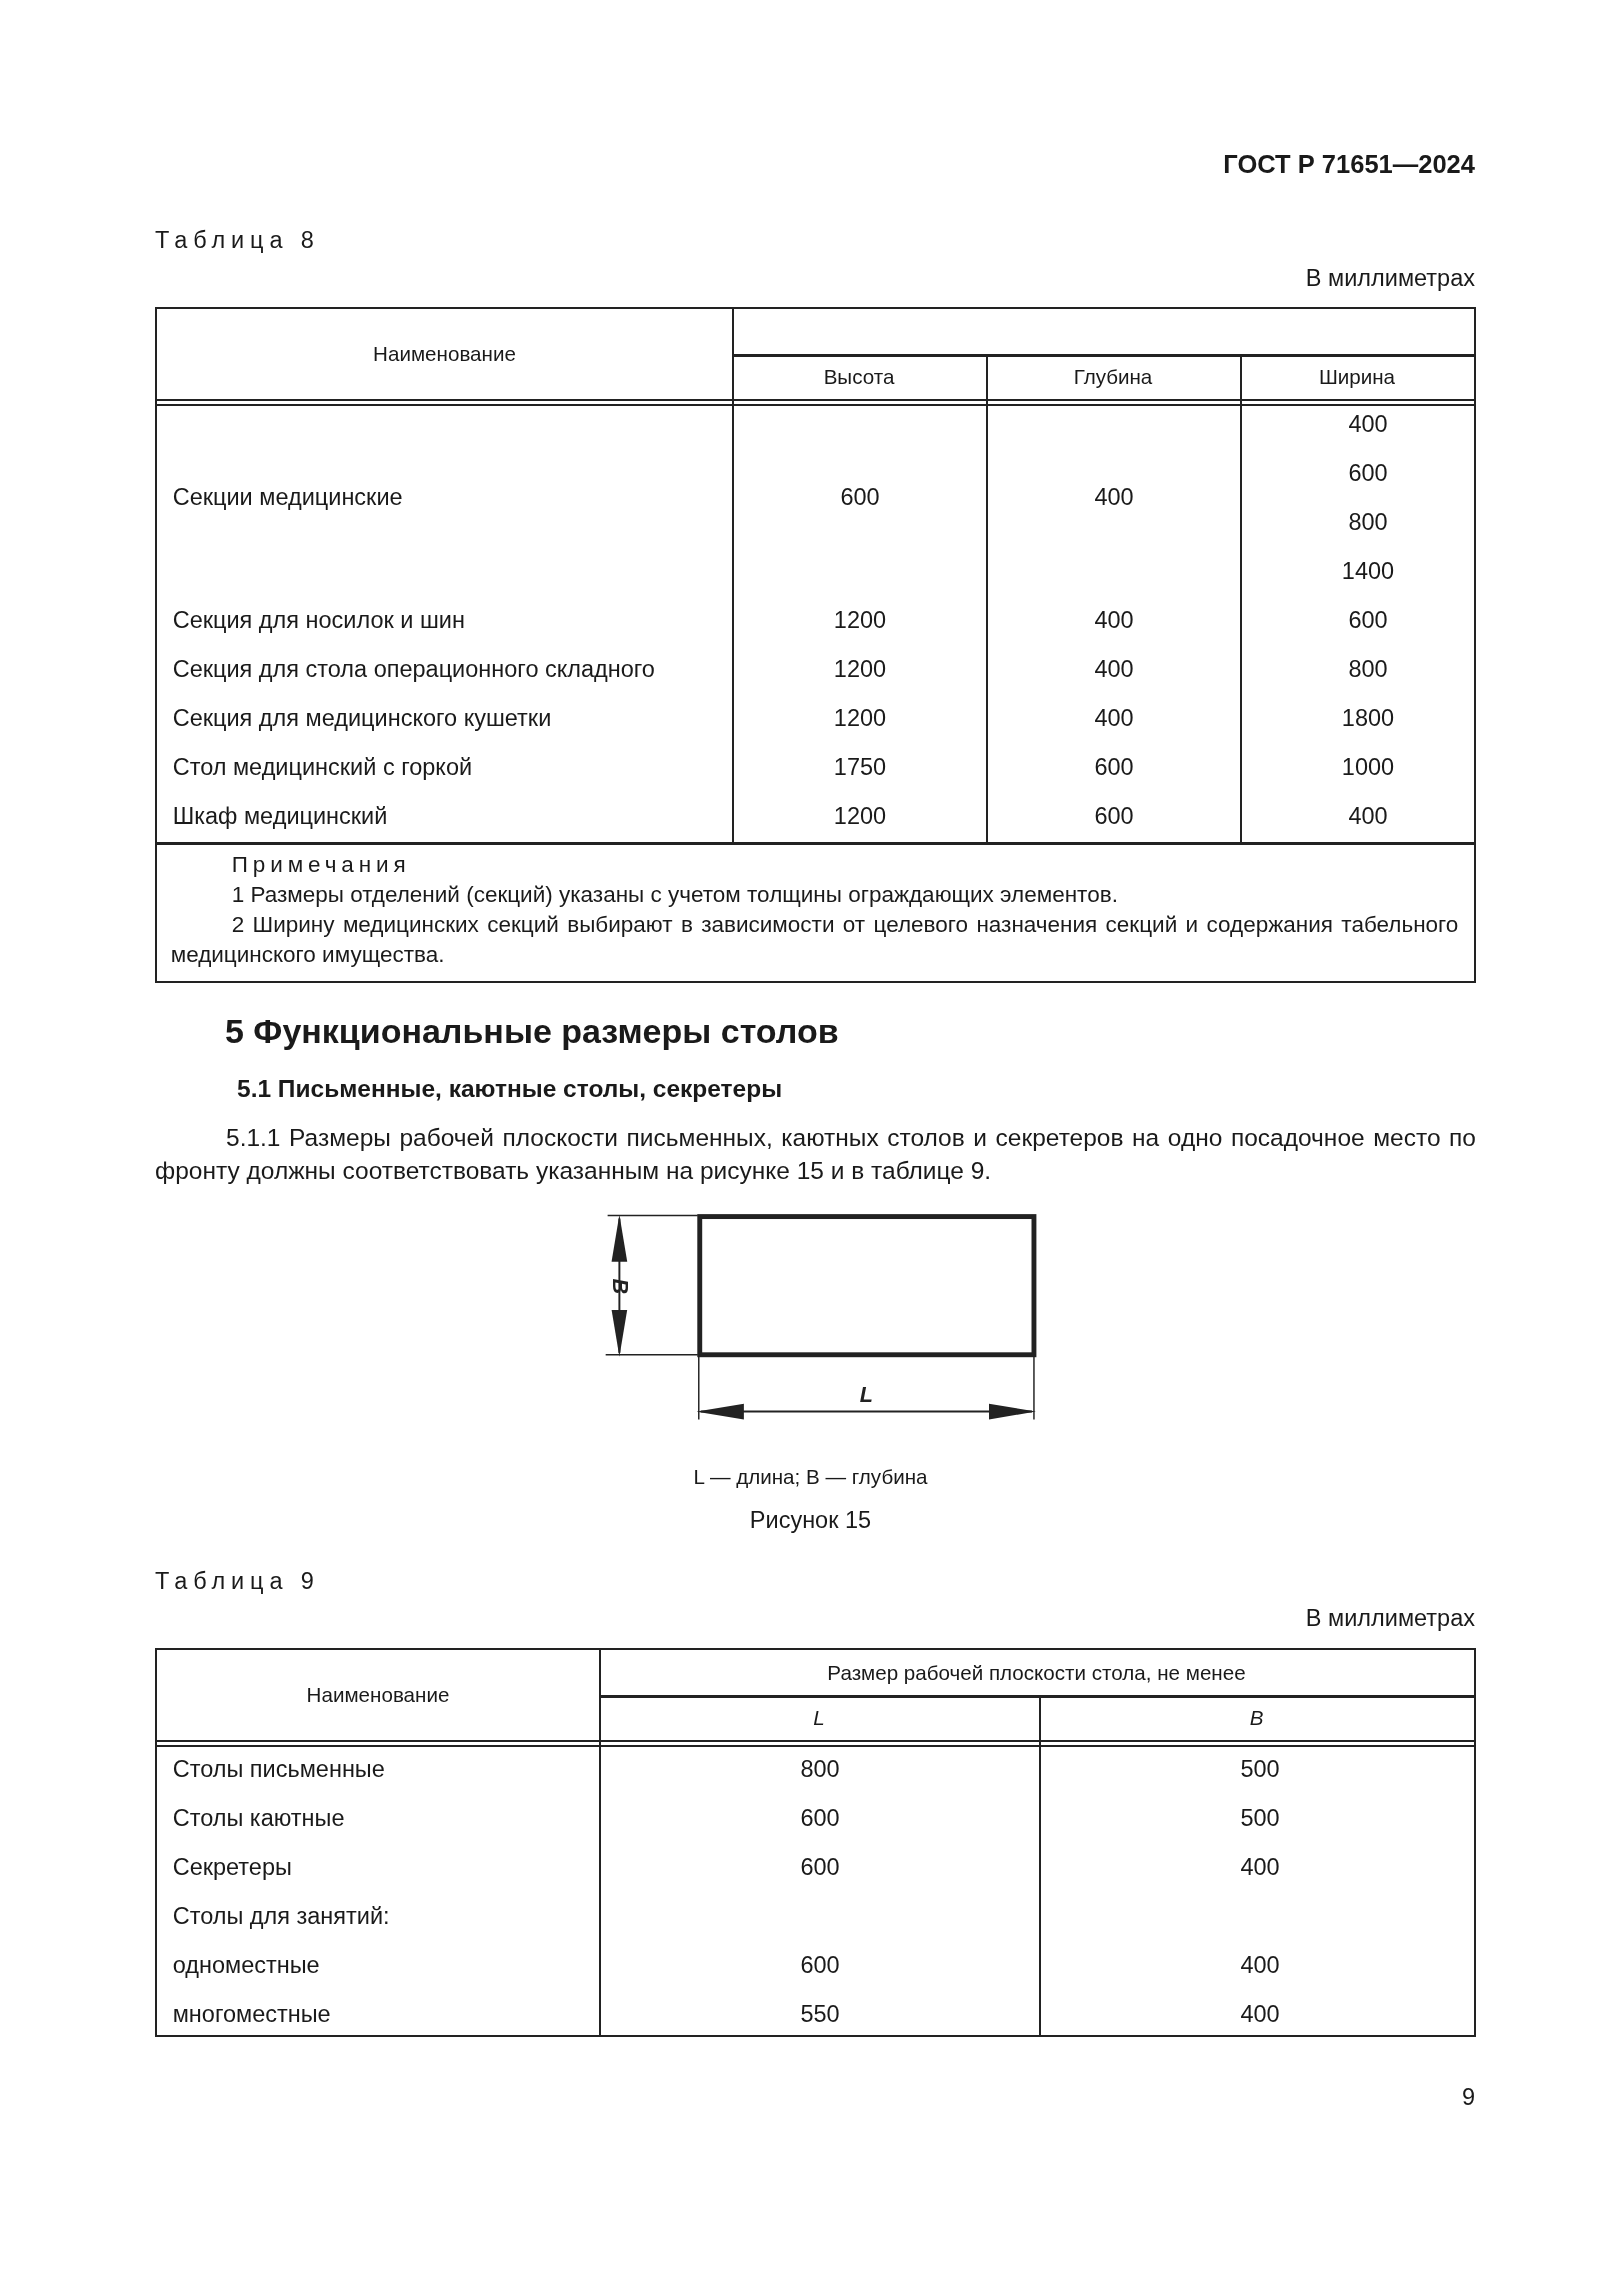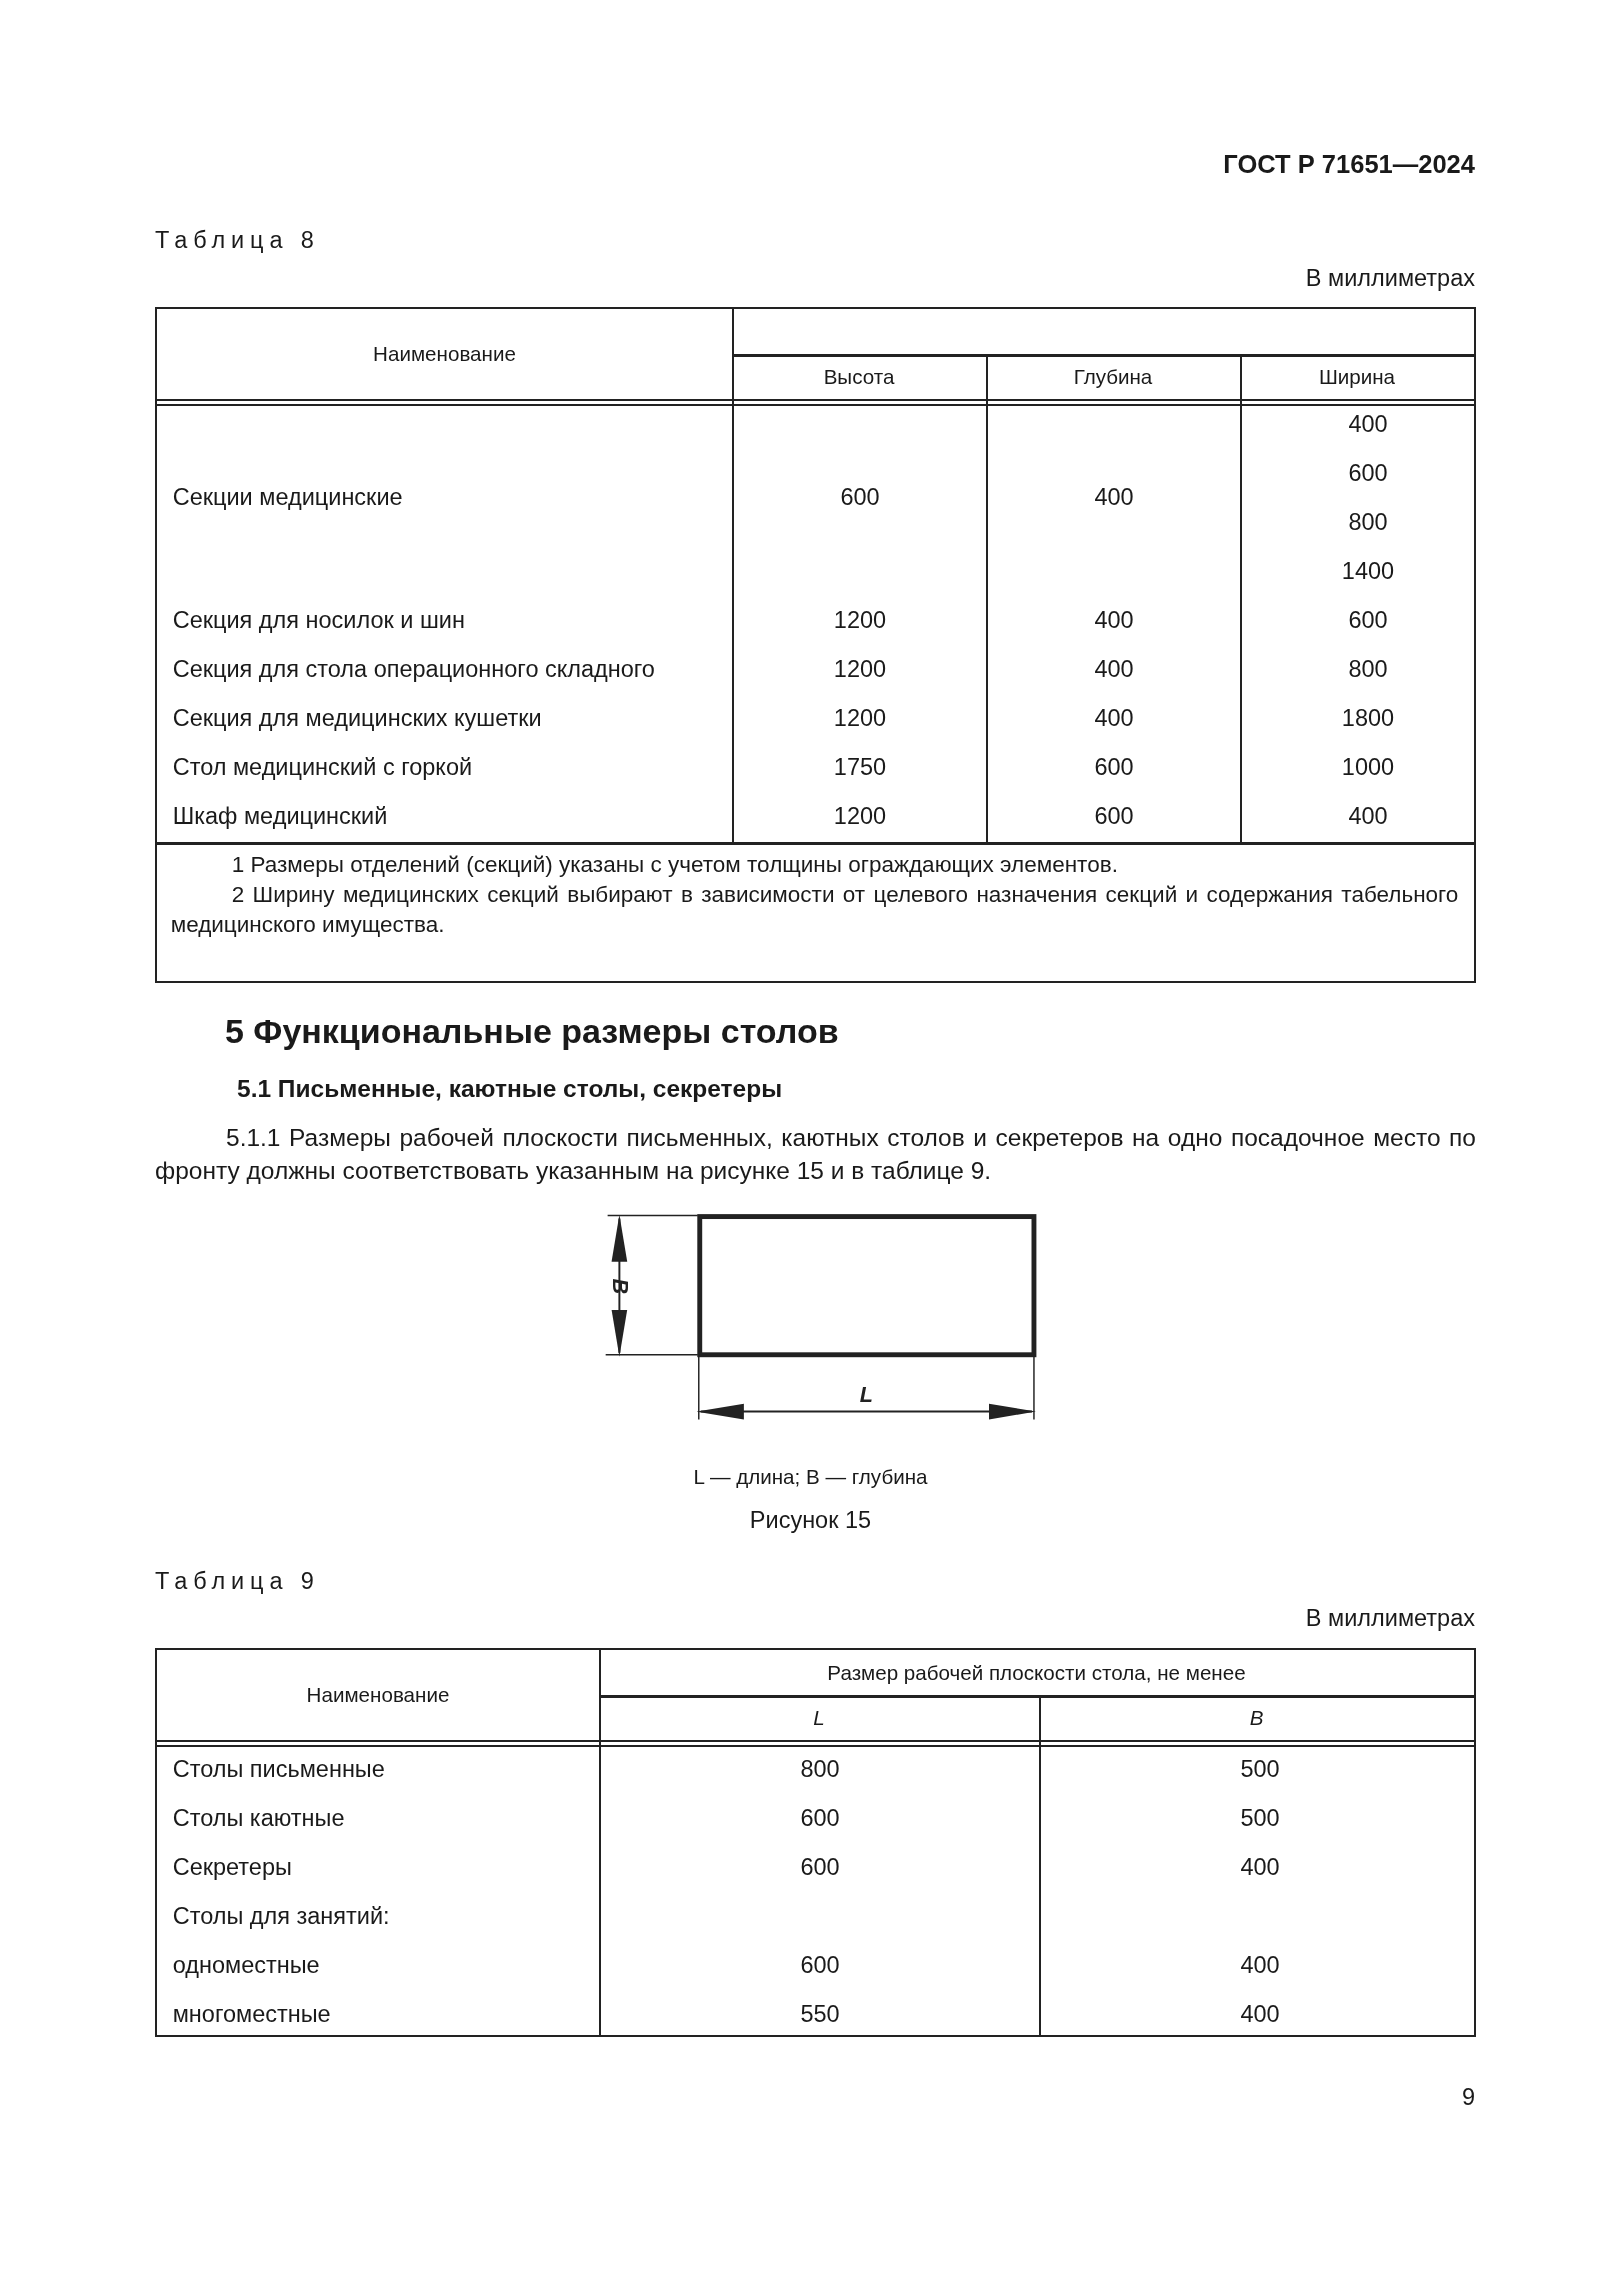--- a/index.html
+++ b/index.html
@@ -61,39 +61,40 @@
     <div class="num" style="left:898px;top:298px">400</div>
     <div class="num" style="left:1152px;top:298px">600</div>
   </div>
   <div>
     <div class="name" style="top:347px">Секция для стола операционного складного</div>
     <div class="num" style="left:644px;top:347px">1200</div>
     <div class="num" style="left:898px;top:347px">400</div>
     <div class="num" style="left:1152px;top:347px">800</div>
   </div>
   <div>
-    <div class="name" style="top:396px">Секция для медицинских кушетки</div>
+    <div class="name" style="top:396px">Секция для медицинского кушетки</div>
     <div class="num" style="left:644px;top:396px">1200</div>
     <div class="num" style="left:898px;top:396px">400</div>
     <div class="num" style="left:1152px;top:396px">1800</div>
   </div>
   <div>
     <div class="name" style="top:445px">Стол медицинский с горкой</div>
     <div class="num" style="left:644px;top:445px">1750</div>
     <div class="num" style="left:898px;top:445px">600</div>
     <div class="num" style="left:1152px;top:445px">1000</div>
   </div>
   <div>
     <div class="name" style="top:494px">Шкаф медицинский</div>
     <div class="num" style="left:644px;top:494px">1200</div>
     <div class="num" style="left:898px;top:494px">600</div>
     <div class="num" style="left:1152px;top:494px">400</div>
   </div>
 
   <div class="notes" style="left:0;top:541px;padding:0 13.7px;width:1315px">
+    <div style="padding-left:61px;letter-spacing:4.9px">Примечания</div>
     <div style="text-indent:61px">1 Размеры отделений (секций) указаны с учетом толщины ограждающих элементов.</div>
     <div style="text-indent:61px;text-align:justify">2 Ширину медицинских секций выбирают в зависимости от целевого назначения секций и содержания табельного медицинского имущества.</div>
   </div>
 </div>
 
 <div class="abs h1">5 Функциональные размеры столов</div>
 <div class="abs h2">5.1 Письменные, каютные столы, секретеры</div>
 <div class="abs para"><span style="display:inline-block;width:71px"></span><span>5.1.1 Размеры рабочей плоскости письменных, каютных столов и секретеров на одно посадочное место по фронту должны соответствовать указанным на рисунке 15 и в таблице 9.</span></div>
 
 <svg class="abs" style="left:0;top:0" width="1621" height="2293" viewBox="0 0 1654 2339">

